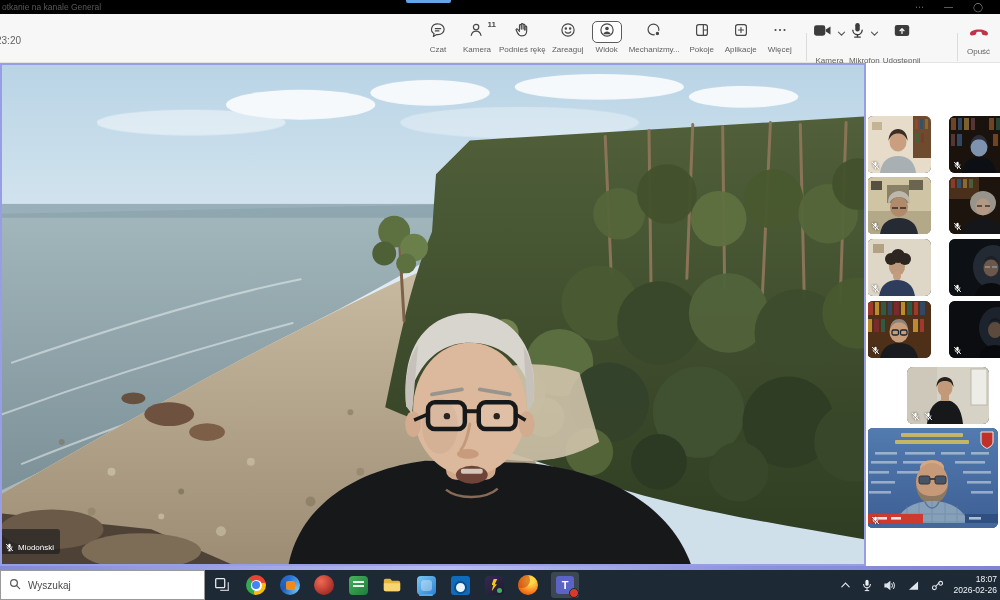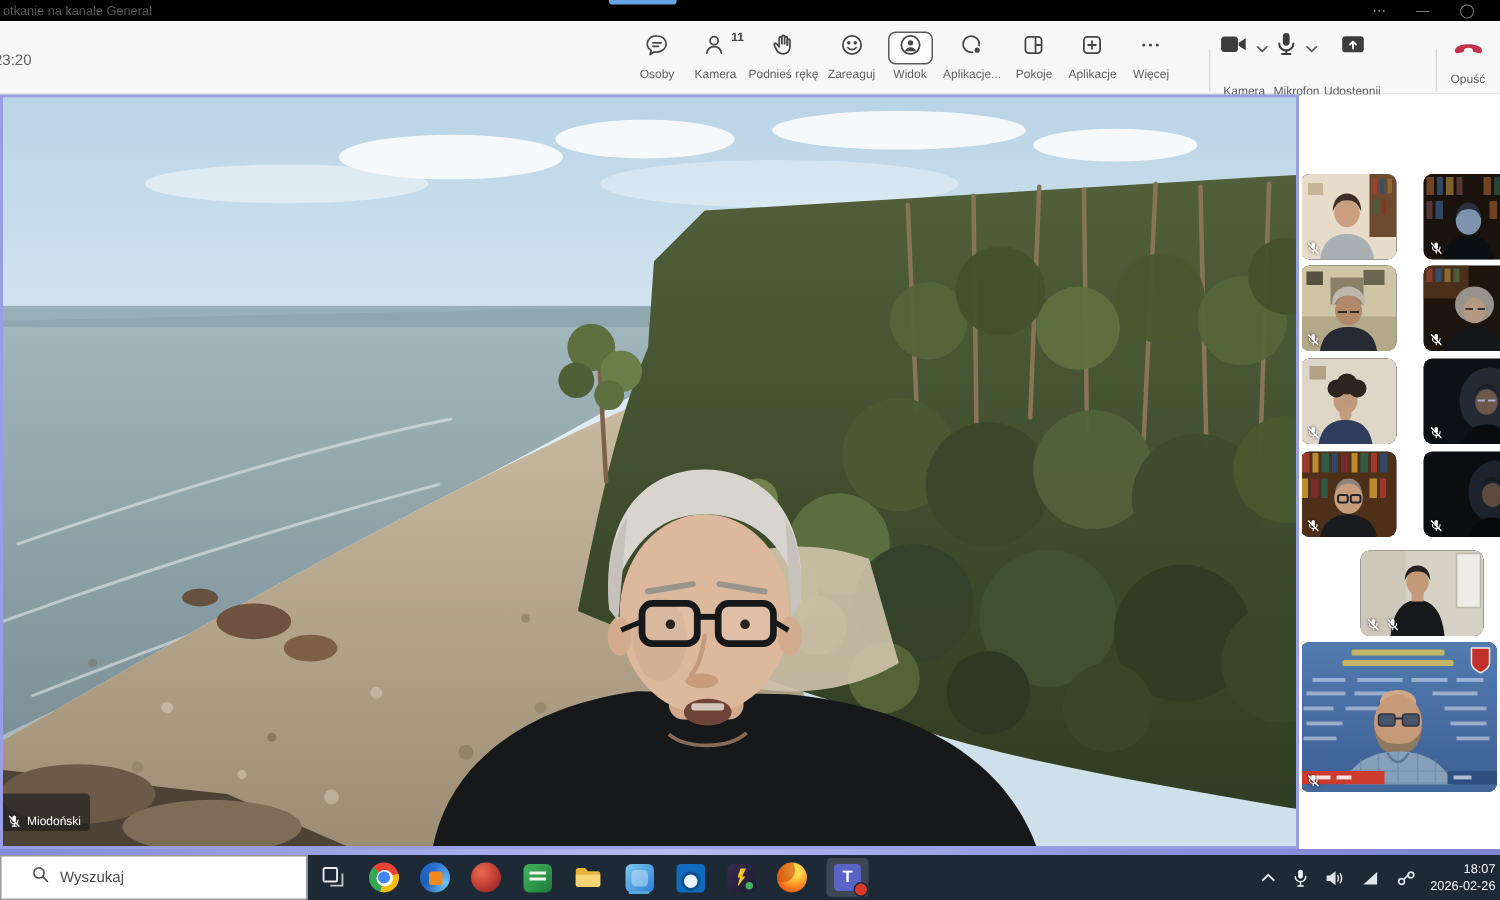--- a/index.html
+++ b/index.html
@@ -40,21 +40,21 @@
   .tile{position:absolute;border-radius:6px;overflow:hidden;background:#222;cursor:pointer}
   .tile svg{display:block;width:100%;height:100%}
   .ticons{position:absolute;left:4px;bottom:3px;display:flex;gap:4px;align-items:center}
   .ticons svg{filter:drop-shadow(0 0 1px rgba(0,0,0,.7))}
 
   
   .win-edge{position:absolute;left:0;top:566px;width:1000px;height:4px;background:linear-gradient(90deg,#8489d8,#b7bcf2 45%,#8d92dd 75%,#7e84d2)}
 
   
   .taskbar{position:absolute;left:0;top:570px;width:1000px;height:30px;background:#1e2936}
-  .searchbox{position:absolute;left:0;top:0;width:205px;height:30px;background:#fff;border:1px solid #9a9a9a;display:flex;align-items:center;gap:7px;padding:0 20px}
+  .searchbox{position:absolute;left:0;top:0;width:205px;height:30px;background:#fff;border:1px solid #9a9a9a;display:flex;align-items:center;gap:7px;padding:0 8px}
   .searchbox input{border:none;outline:none;font-size:10px;color:#444;width:150px;font-family:"Liberation Sans",sans-serif;background:transparent}
   .searchbox input::placeholder{color:#4a4a4a}
   .apps{position:absolute;left:207px;top:0;height:30px;display:flex;align-items:center;gap:12px;padding-left:4px}
   .app{width:22px;height:22px;position:relative;display:flex;align-items:center;justify-content:center;cursor:pointer}
   .chrome-outer{width:20px;height:20px;border-radius:50%;background:conic-gradient(from -45deg,#ea4335 0 120deg,#fbbc05 0 240deg,#34a853 0 360deg);display:flex;align-items:center;justify-content:center}
   .chrome-mid{width:11px;height:11px;border-radius:50%;background:#fff;display:flex;align-items:center;justify-content:center}
   .chrome-core{width:8px;height:8px;border-radius:50%;background:#4285f4}
   .sync-outer{width:20px;height:20px;border-radius:50%;background:conic-gradient(#2b6fd4,#6fc0ee 120deg,#1d5db8 240deg,#2b6fd4);display:flex;align-items:center;justify-content:center}
   .sync-core{width:9px;height:9px;background:#f08a1d;border-radius:2px}
   .redapp{width:20px;height:20px;border-radius:50%;background:radial-gradient(circle at 35% 32%,#ef6a55,#b4372e 60%,#7e1f22)}
@@ -100,21 +100,21 @@
 
   <div class="tb-group">
 
     <div class="tb-btn">
       <span class="iconbox">
           <span><svg width="18" height="18" viewBox="0 0 20 20" fill="none" stroke="#474747" stroke-width="1.3" stroke-linecap="round" stroke-linejoin="round">
               <path d="M10 3.2a6.8 6 0 0 1 0 12h-2l-3.2 1.9.9-3A6.8 6 0 0 1 10 3.2z"></path>
               <path d="M7 8.4h6M7 11h4"></path>
             </svg></span>
         </span>
-      <span class="lbl">Osoby</span>
+      <span class="lbl">Czat</span>
     </div>
 
     <div class="tb-btn">
       <span class="iconbox">
           <span class="osoby-wrap"><svg width="18" height="18" viewBox="0 0 20 20" fill="none" stroke="#474747" stroke-width="1.3" stroke-linecap="round" stroke-linejoin="round">
               <circle cx="9" cy="6.8" r="3"></circle>
               <path d="M3.6 16c.6-3.2 2.7-4.8 5.4-4.8s4.8 1.6 5.4 4.8"></path>
             </svg><span class="badge11">11</span></span>
         </span>
       <span class="lbl">Kamera</span>
@@ -153,21 +153,21 @@
       <span class="lbl">Widok</span>
     </div>
 
     <div class="tb-btn">
       <span class="iconbox">
           <span><svg width="18" height="18" viewBox="0 0 20 20" fill="none" stroke="#474747" stroke-width="1.3">
               <circle cx="9.4" cy="9.4" r="6"></circle>
               <circle cx="13.8" cy="13.8" r="2.6" fill="#474747" stroke="#f7f7f7" stroke-width="1.4"></circle>
             </svg></span>
         </span>
-      <span class="lbl">Aplikacje...</span>
+      <span class="lbl">Mechanizmy...</span>
     </div>
 
     <div class="tb-btn">
       <span class="iconbox">
           <span><svg width="18" height="18" viewBox="0 0 20 20" fill="none" stroke="#474747" stroke-width="1.3" stroke-linejoin="round">
               <rect x="4" y="4" width="12" height="12" rx="2.5"></rect>
               <path d="M11.5 4v12M11.5 10h4.5"></path>
             </svg></span>
         </span>
       <span class="lbl">Pokoje</span>

